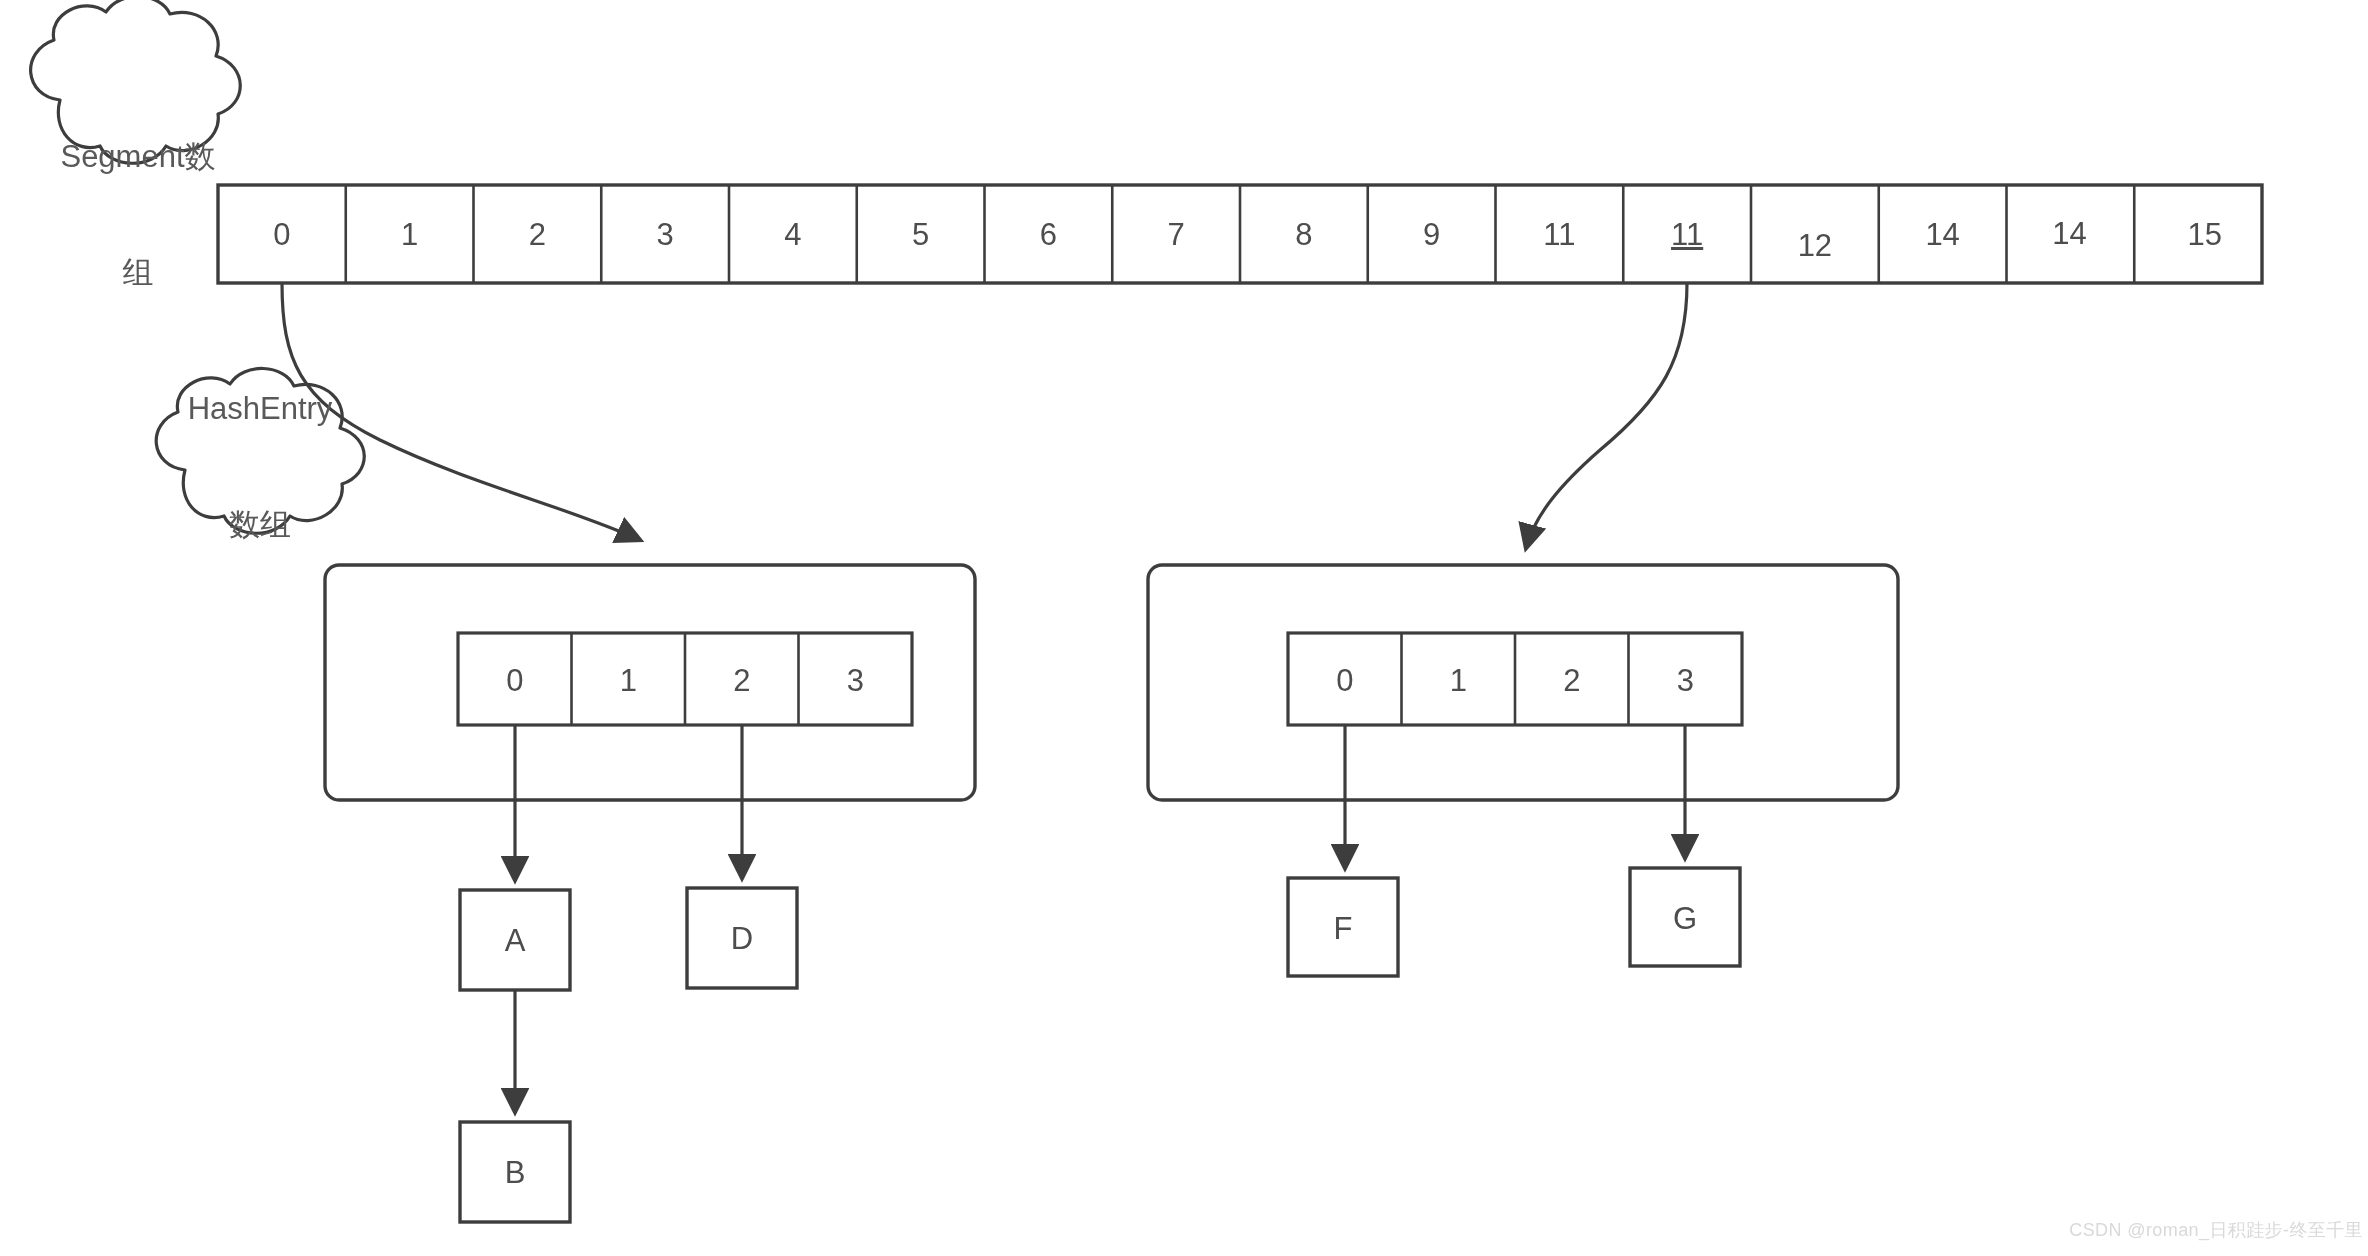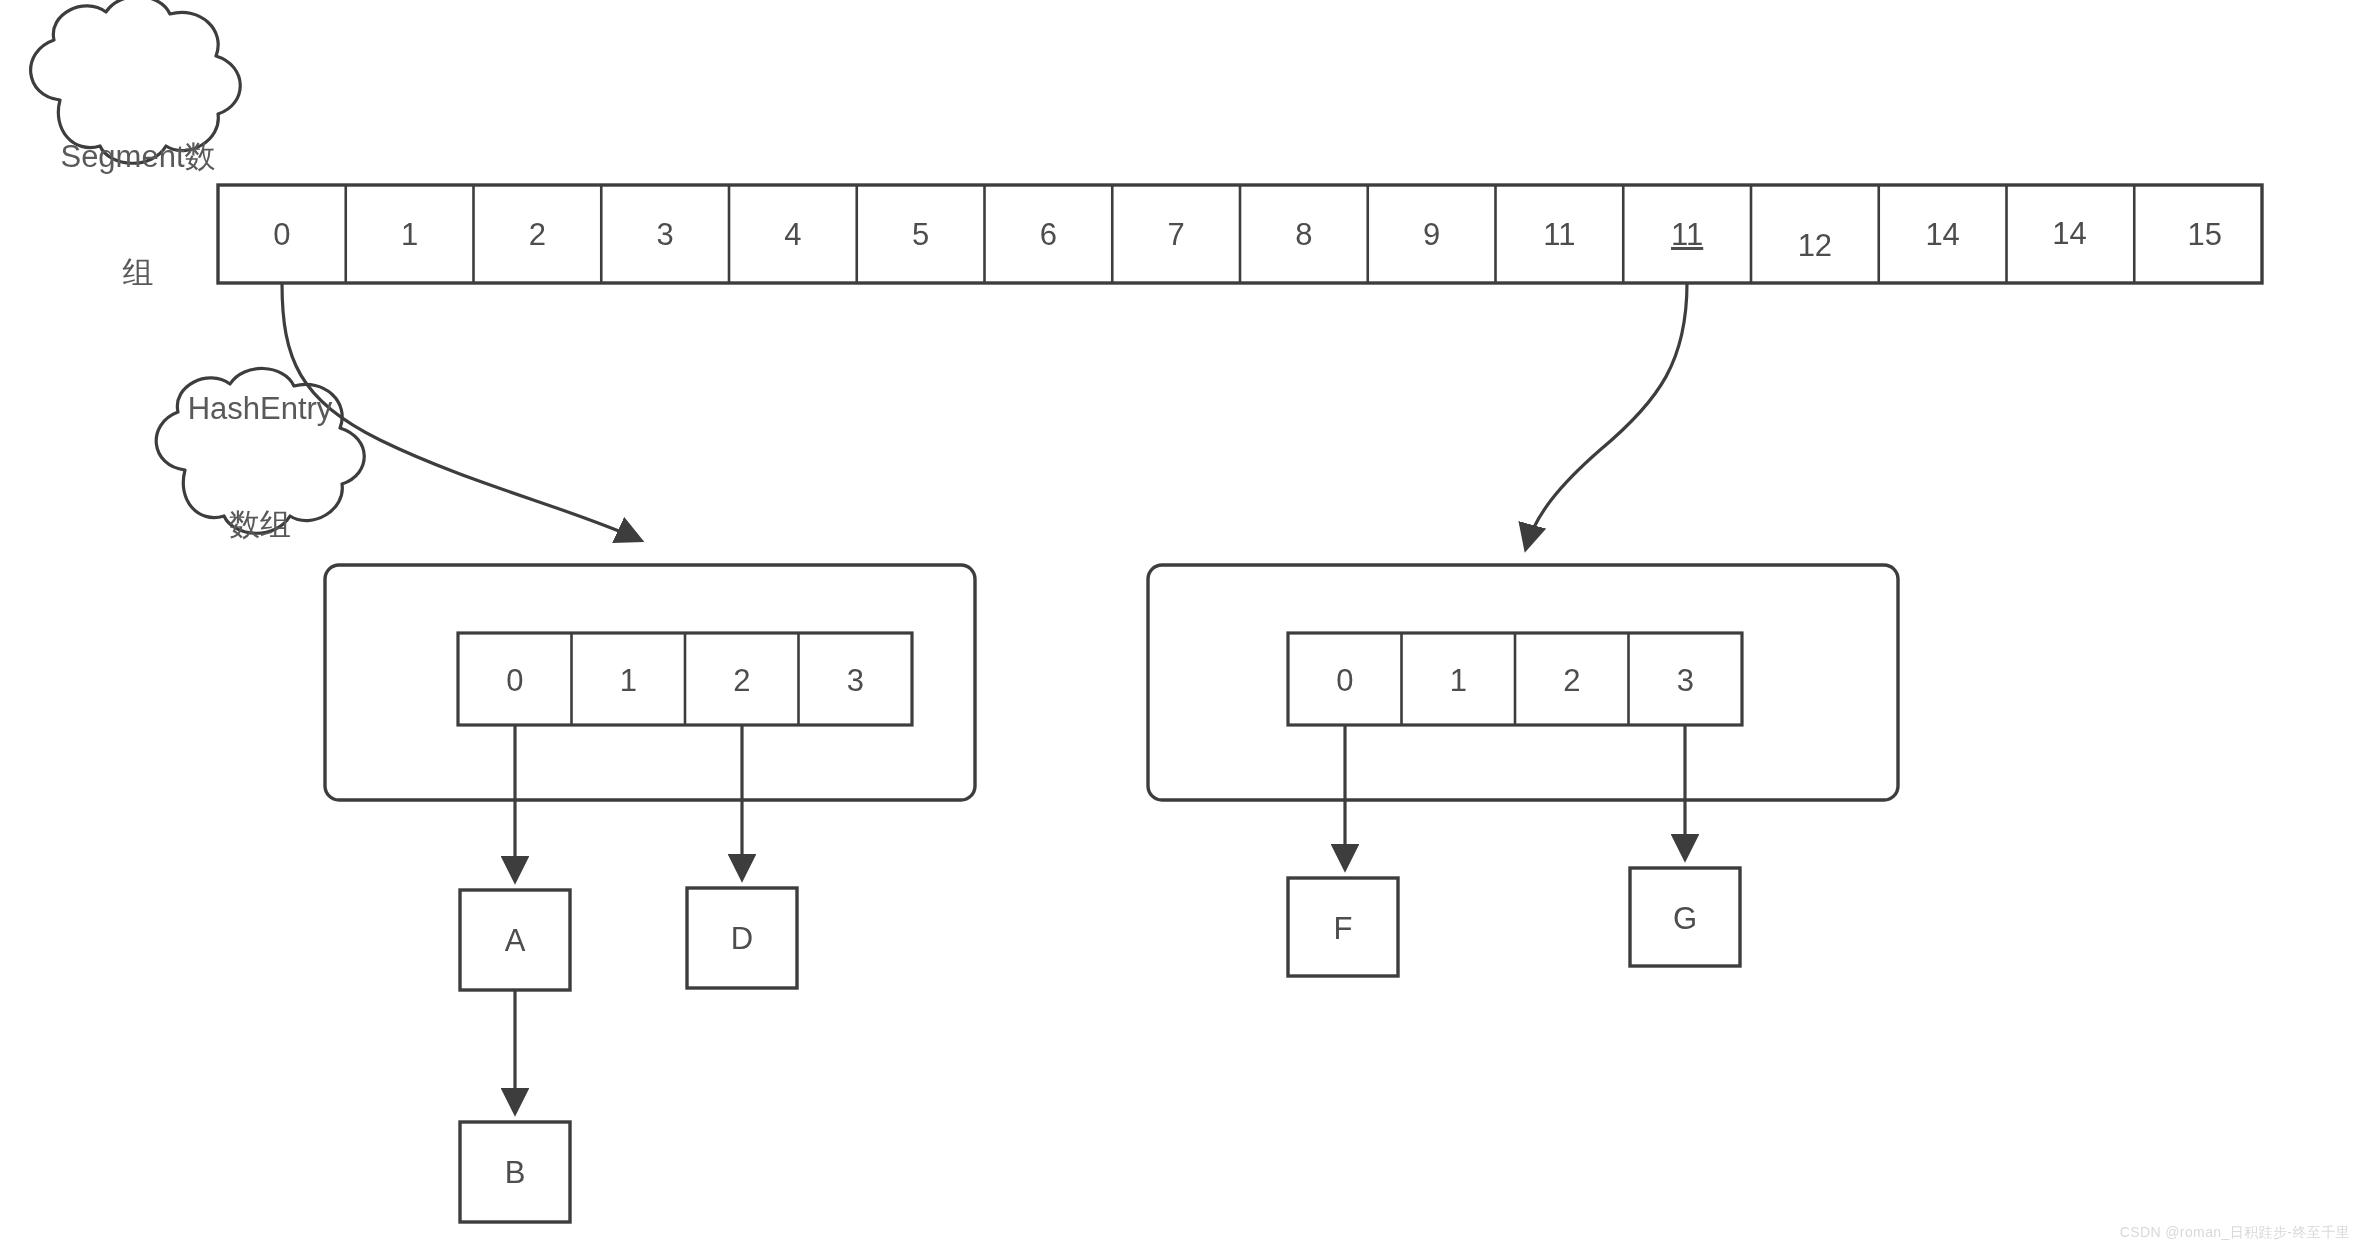--- a/index.html
+++ b/index.html
@@ -43,23 +43,23 @@
   .cell-label {
     font-size: 31px;
     color: #4d4d4d;
   }
   .node-label {
     font-size: 31px;
     color: #4d4d4d;
   }
   .watermark {
     position: absolute;
-    right: 18px;
+    right: 5px;
     bottom: 14px;
-    font-size: 14px;
+    font-size: 18px;
     color: #d9d9d9;
     white-space: nowrap;
     letter-spacing: 0.4px;
   }
 </style>
 </head>
 <body>
 
 <div id="canvas-root">
 

